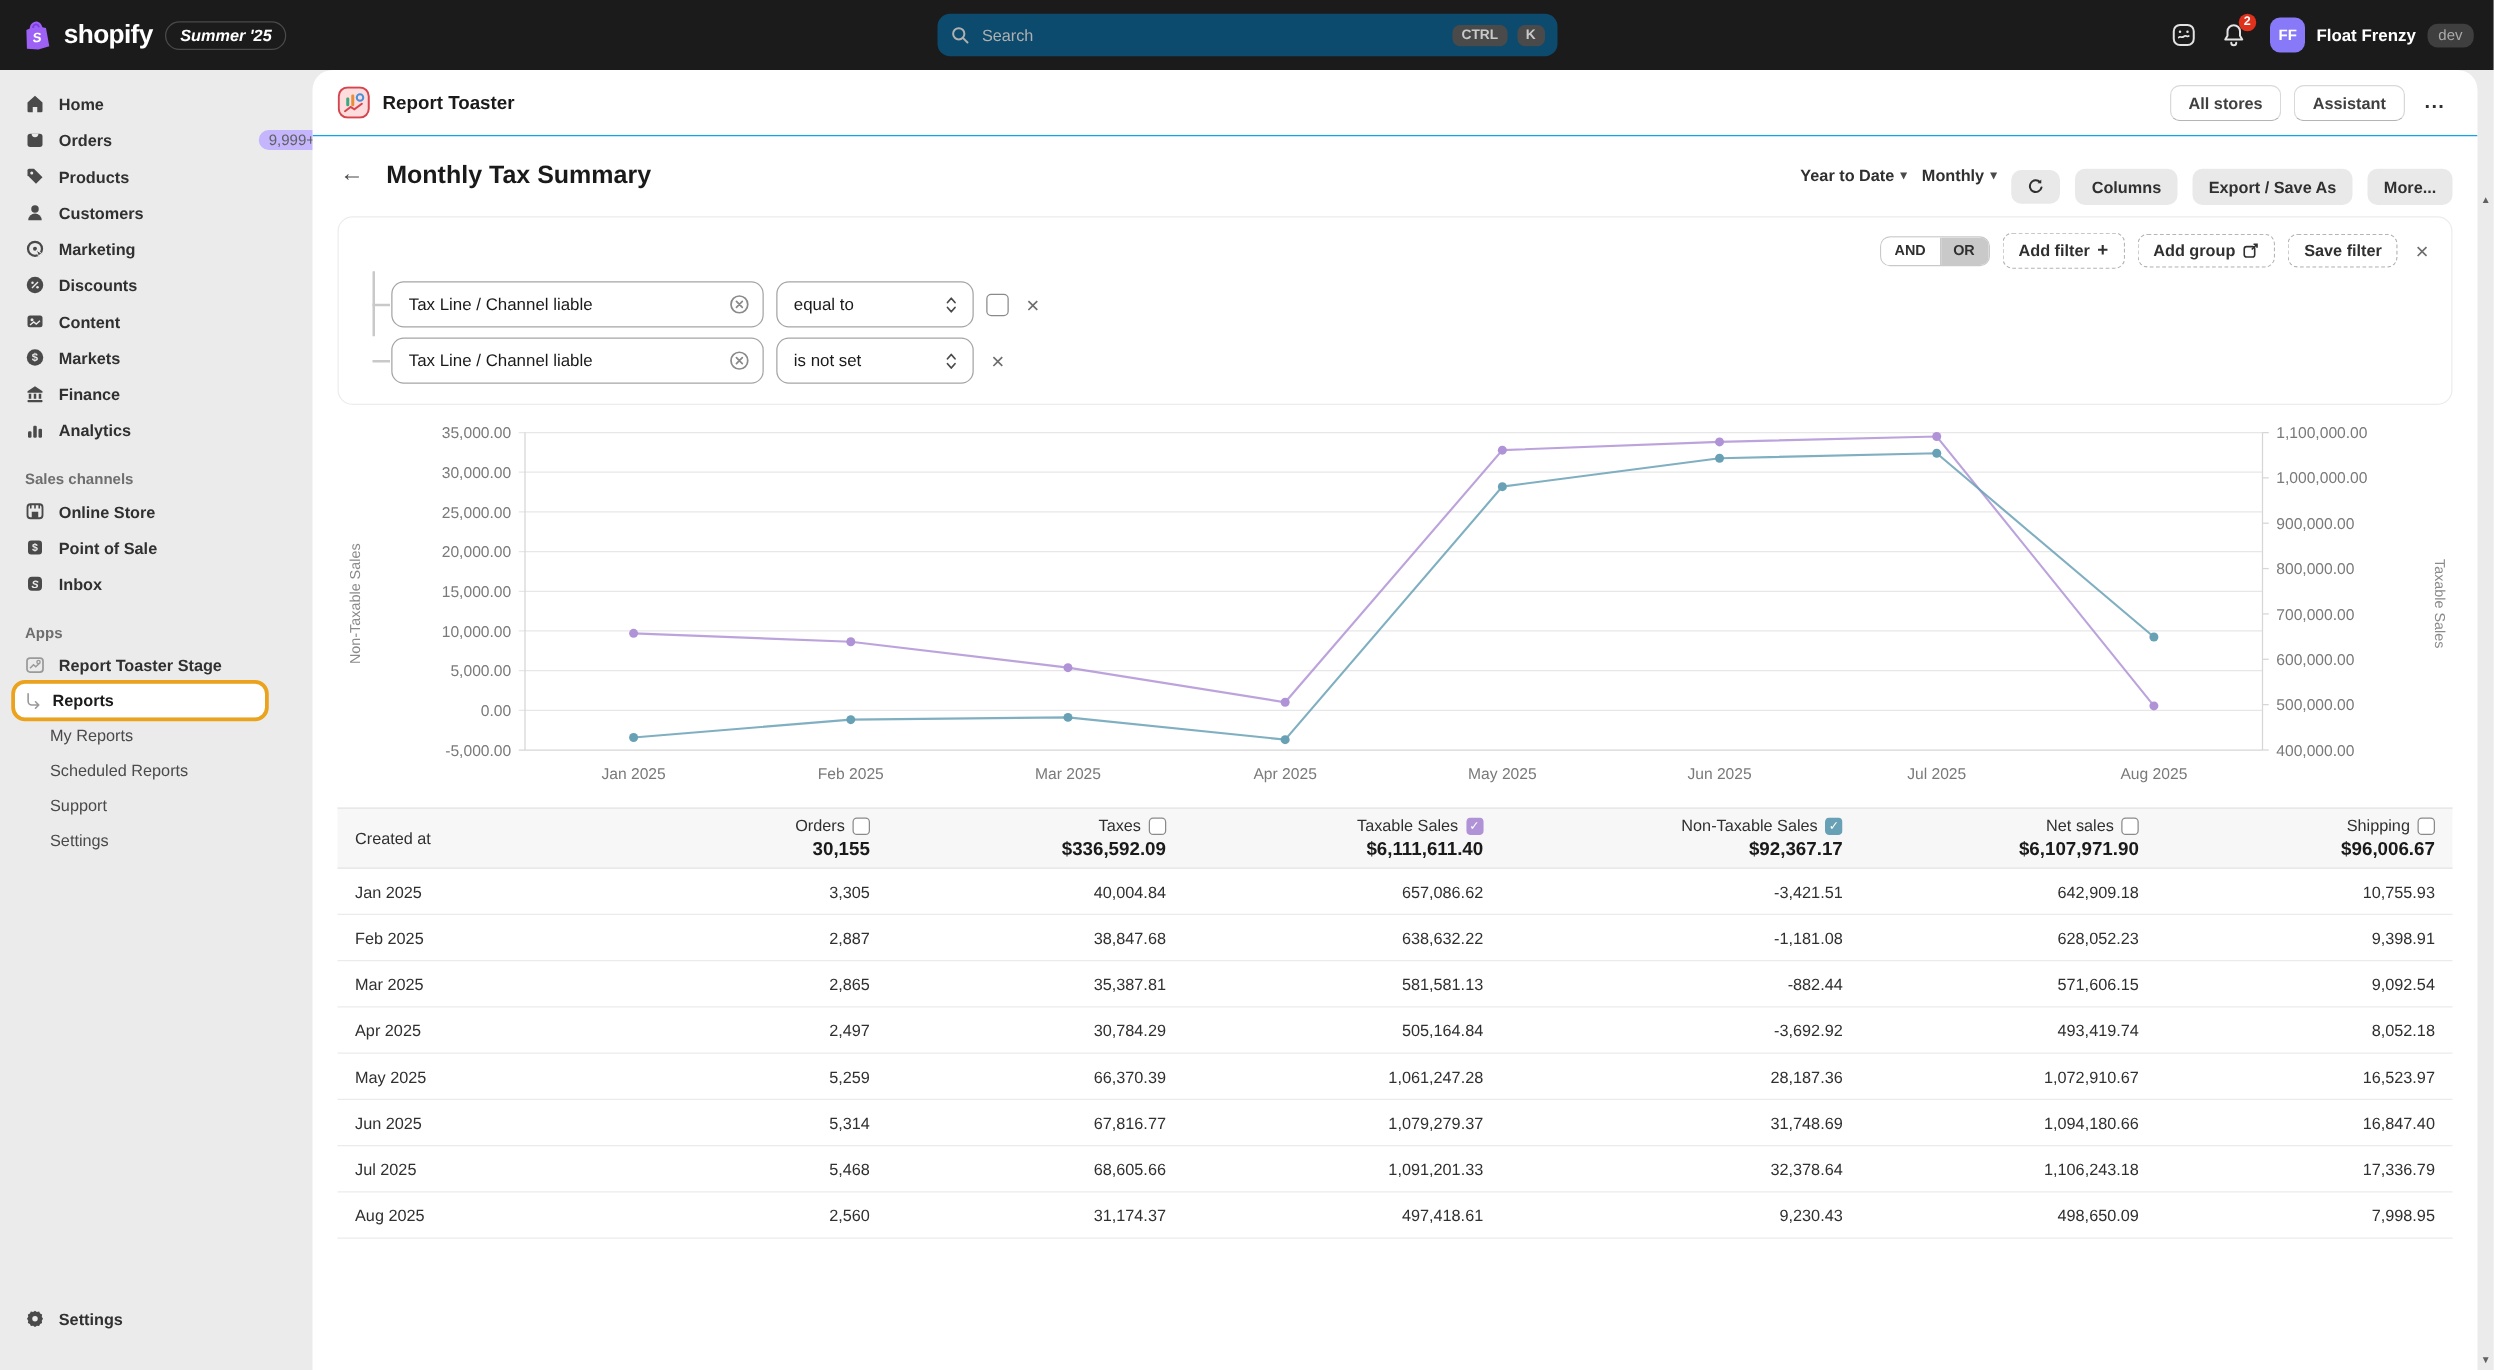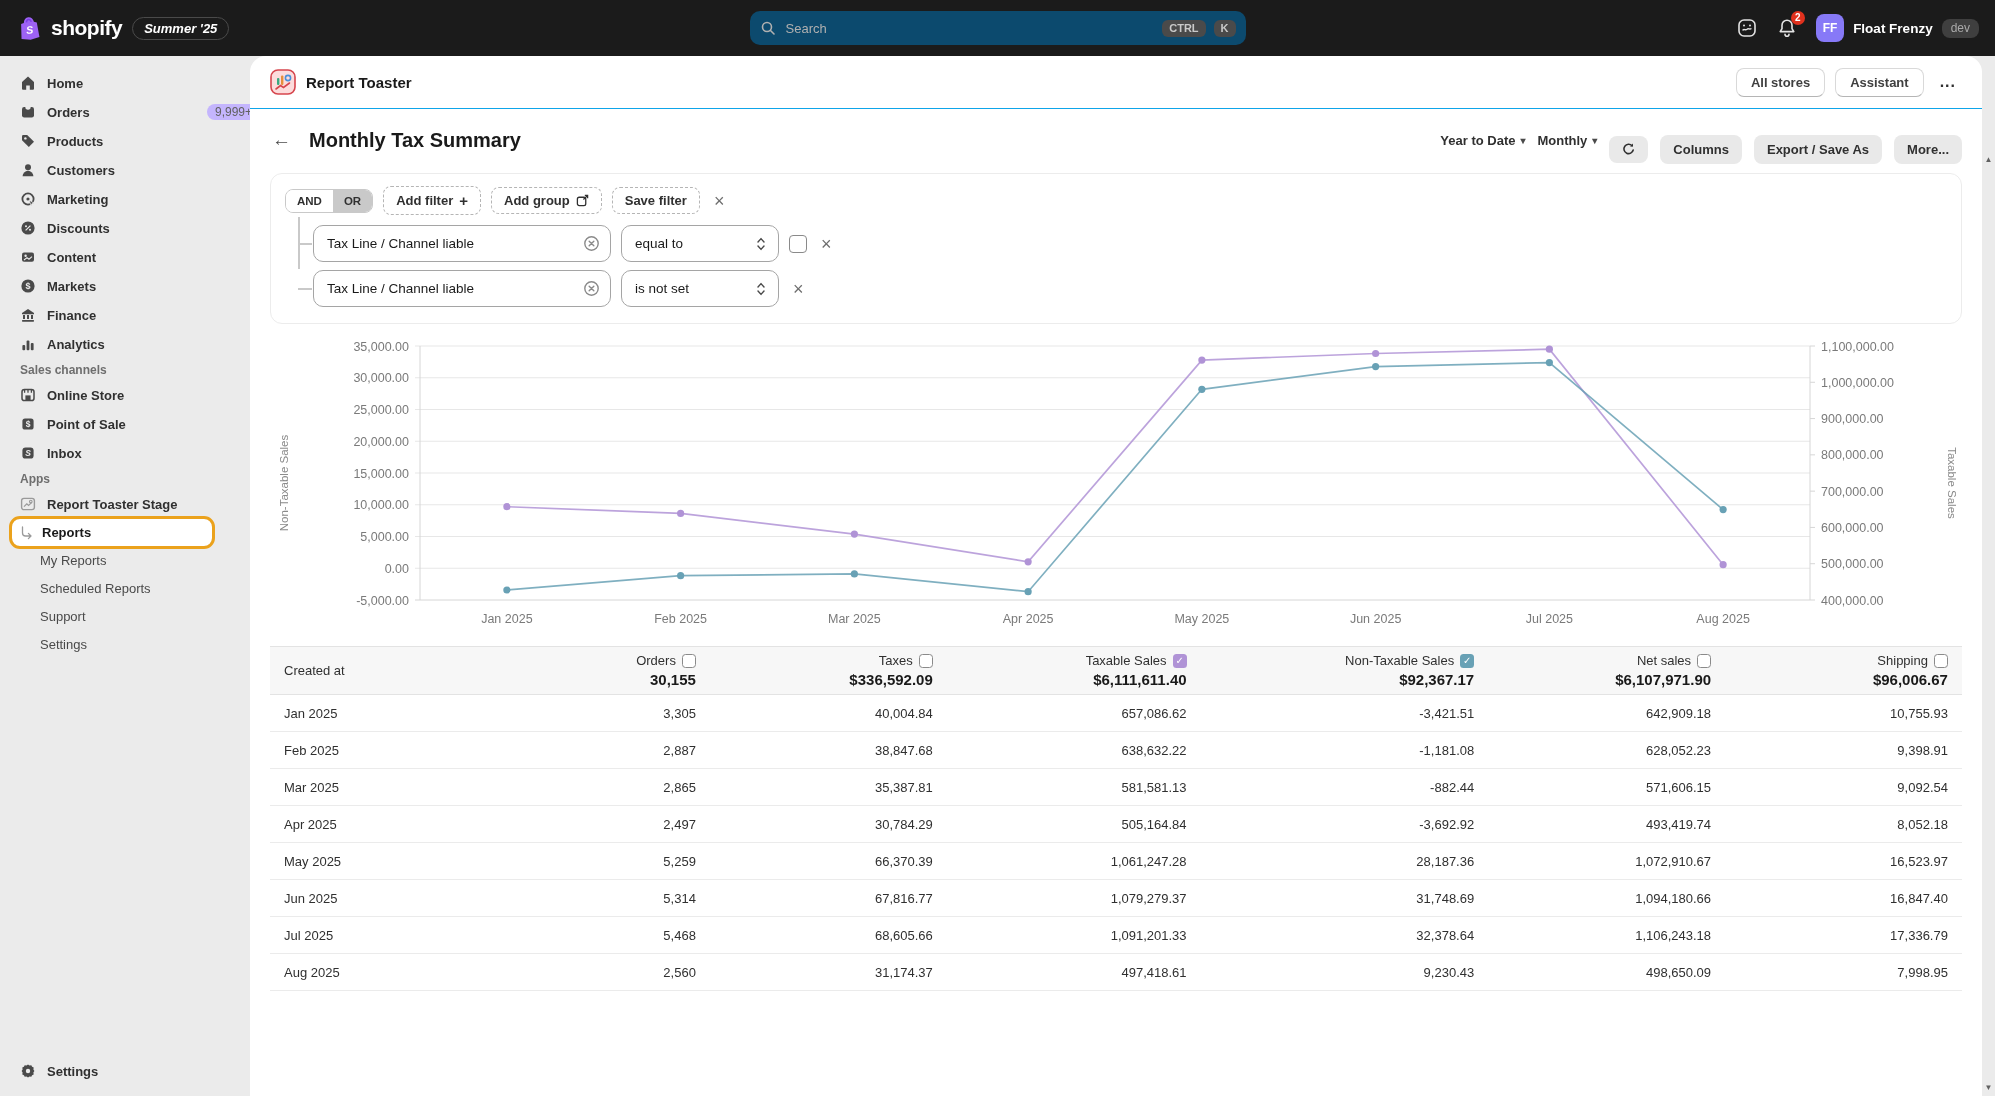--- a/index.html
+++ b/index.html
@@ -26,28 +26,28 @@
   .tb-icon { color:#e3e3e3; width:22px; height:22px; position:relative; display:inline-flex; }
   .bell-badge { position:absolute; top:-6px; right:-7px; background:#e0311d; color:#fff; font-size:10px;
     font-weight:bold; border-radius:8px; padding:1px 4.5px; line-height:1.2; }
   .user-chip { display:flex; align-items:center; gap:9px; }
   .avatar { width:28px; height:28px; border-radius:8px; background:#8779f7; color:#fff;
     font-size:12px; font-weight:bold; display:flex; align-items:center; justify-content:center; }
   .user-name { color:#fff; font-size:13.5px; font-weight:bold; }
   .env-badge { background:#3f3f3f; color:#aaa; font-size:12px; border-radius:8px; padding:2.5px 9px; }
 
   
-  .sidebar { position:absolute; top:56px; left:0; width:280px; bottom:0; padding-top:12px; }
+  .sidebar { position:absolute; top:56px; left:0; width:280px; bottom:16px; padding-top:12px; }
   .side-item { height:28px; margin:1px 12px; padding:0 8px; border-radius:8px; display:flex;
     align-items:center; gap:10px; font-size:13px; font-weight:bold; color:#303030; cursor:pointer; }
   .side-item .s-icon { width:17px; height:17px; color:#4a4a4a; display:inline-flex; flex:none; }
   .side-item .s-badge { margin-left:auto; background:#c4b5fd; color:#616161; border-radius:8px;
     font-size:12px; font-weight:normal; padding:1px 8px; }
-  .side-header { margin:4px 12px 4px; padding:0 8px; font-size:12px; font-weight:bold; color:#6e6e6e;
-    display:flex; align-items:center; justify-content:space-between; }
+  .side-header { margin:18px 12px 4px; padding:0 8px; font-size:12px; font-weight:bold; color:#6e6e6e;
+    display:flex; justify-content:space-between; }
   .side-header .chev { color:#8a8a8a; font-size:13px; }
   .side-sub { height:27px; margin:1px 12px; padding:0 8px 0 28px; border-radius:8px; display:flex;
     align-items:center; font-size:13px; color:#4a4a4a; cursor:pointer; }
   .side-sub.active { background:#fff; outline:3px solid #eba21c; font-weight:bold; color:#1a1a1a;
     padding-left:8px; gap:8px; margin-right:68px; }
   .elbow { width:14px; height:14px; color:#9a9a9a; flex:none; }
   .side-footer { position:absolute; bottom:10px; left:0; right:0; }
 
   
   .main-card { position:absolute; top:56px; left:250px; right:13px; bottom:0; background:#fff;
@@ -70,21 +70,21 @@
     gap:5px; cursor:pointer; }
   .caret { font-size:10px; color:#4a4a4a; }
   .btn-gray { background:#e9e9e9; border:none; border-radius:8px; padding:7px 13px; font-size:13px;
     font-weight:bold; color:#303030; cursor:pointer; font-family:"Liberation Sans",sans-serif;
     display:inline-flex; align-items:center;margin-top:18px; }
   .btn-gray.icon-only { padding:6px 12px; }
 
   
   .filter-panel { margin:2px 20px 0; border:1px solid #ececec; border-radius:12px; padding:12px 14px 16px;
     position:relative; }
-  .filter-top { display:flex; align-items:center; gap:10px; }
+  .filter-top { display:flex; align-items:center; gap:10px;justify-content:flex-end; }
   .segmented { display:inline-flex; border-radius:8px; overflow:hidden; border:1px solid #c9c9c9; }
   .seg { padding:5px 11px; font-size:11.5px; font-weight:bold; cursor:pointer; }
   .seg.and { background:#fff; color:#303030; border-right:1px solid #c9c9c9; }
   .seg.or { background:#c9c9c9; color:#303030;padding-left:10px; }
   .dashed-pill { border:1px dashed #b5b5b5; border-radius:8px; padding:5px 12px; font-size:13px;
     font-weight:bold; color:#303030; display:inline-flex; align-items:center; gap:6px; cursor:pointer;
     background:#fff; font-family:"Liberation Sans",sans-serif; }
   .x-icon { font-size:18px; color:#6e6e6e; padding:0 4px; cursor:pointer; line-height:1; }
   .filter-rows { margin-top:10px; position:relative; padding-left:28px; }
   .tree-v { position:absolute; left:13px; top:-8px; width:1.5px; background:#c9c9c9; }

